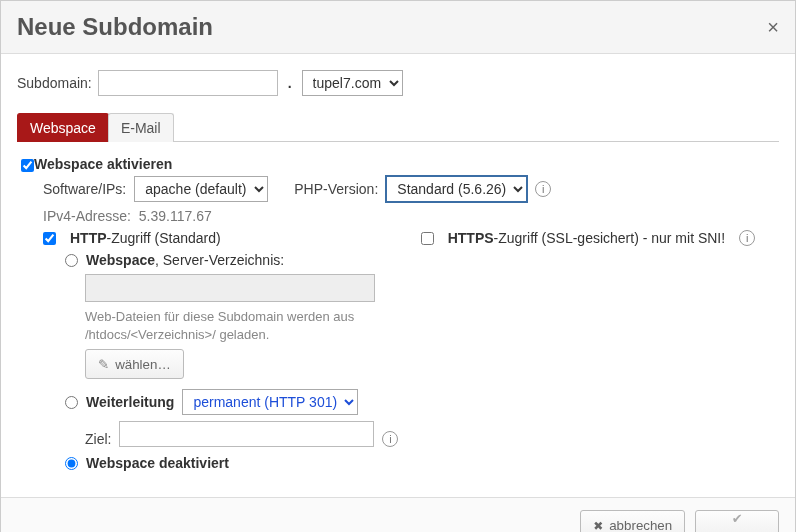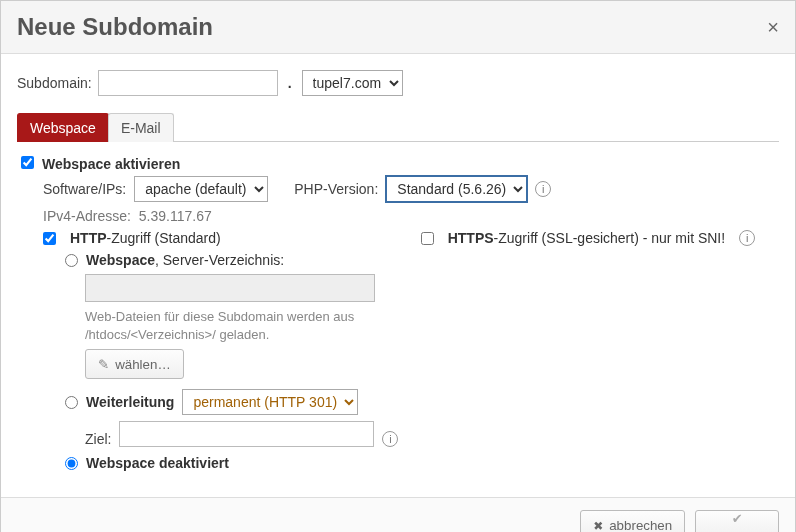--- a/index.html
+++ b/index.html
@@ -13,21 +13,21 @@
 .label { color: #444; }
 .subdomain-row .label { margin-right: 6px; }
 .subdomain-input { height: 26px; border: 1px solid #bbb; width: 180px; padding: 0 4px; }
 .dot { margin: 0 10px; font-weight: bold; }
 select.native { height: 26px; border: 1px solid #aaa; background: #fff; font-size: 14px; color: #333; padding: 0 4px 0 6px; }
 select.native.highlight { border: 1px solid #3b6ea5; outline: 1px solid #3b6ea5; }
 .tabs { display: flex; border-bottom: 1px solid #ccc; margin: 4px 0 14px 0; }
 .tab { padding: 6px 12px; border: 1px solid #ccc; border-bottom: none; margin-right: -1px; background: #f5f5f5; cursor: pointer; color: #555; border-radius: 3px 3px 0 0; position: relative; top: 1px; }
 .tab.active { background: #a81818; color: #fff; border-color: #a81818; }
 .body { padding: 0 4px 10px 4px; }
-.chk-head { display: flex; align-items: flex-start; gap: 8px; }
+.chk-head { display: flex; align-items: flex-end; }
 .sub1 { margin-left: 22px; margin-top: 4px; }
 .sub2 { margin-left: 44px; margin-top: 6px; }
 .sub3 { margin-left: 64px; margin-top: 6px; }
 .flex { display: flex; align-items: center; gap: 8px; }
 .flex-wide { display: flex; align-items: center; }
 .ipv4 { color: #777; }
 .bold { font-weight: 700; }
 .helptext { color: #888; font-size: 13px; line-height: 1.35; }
 input[type="text"].disabled-input { height: 28px; width: 290px; border: 1px solid #bbb; background: #eee; color: #333; padding: 0 4px; }
 .smalltext { height: 26px; width: 255px; border: 1px solid #bbb; padding: 0 4px; }
@@ -129,21 +129,21 @@
       <div class="sub3 mb6">
         <button class="btn">
           <span class="pencil"></span>
           <span>wählen…</span>
         </button>
       </div>
 
       <div class="sub2 flex mtop10 mb6">
         <input type="radio" name="ws" style="">
         <span class="bold">Weiterleitung</span>
-        <select class="native" style="color:#a16207">
+        <select class="native" style="color:#1d4ed8">
           <option>permanent (HTTP 301)</option>
         </select>
       </div>
 
       <div class="sub3 flex mb8">
         <span class="label">Ziel:</span>
         <input type="text" class="smalltext" style="">
         <span class="info-icon">i</span>
       </div>
 

